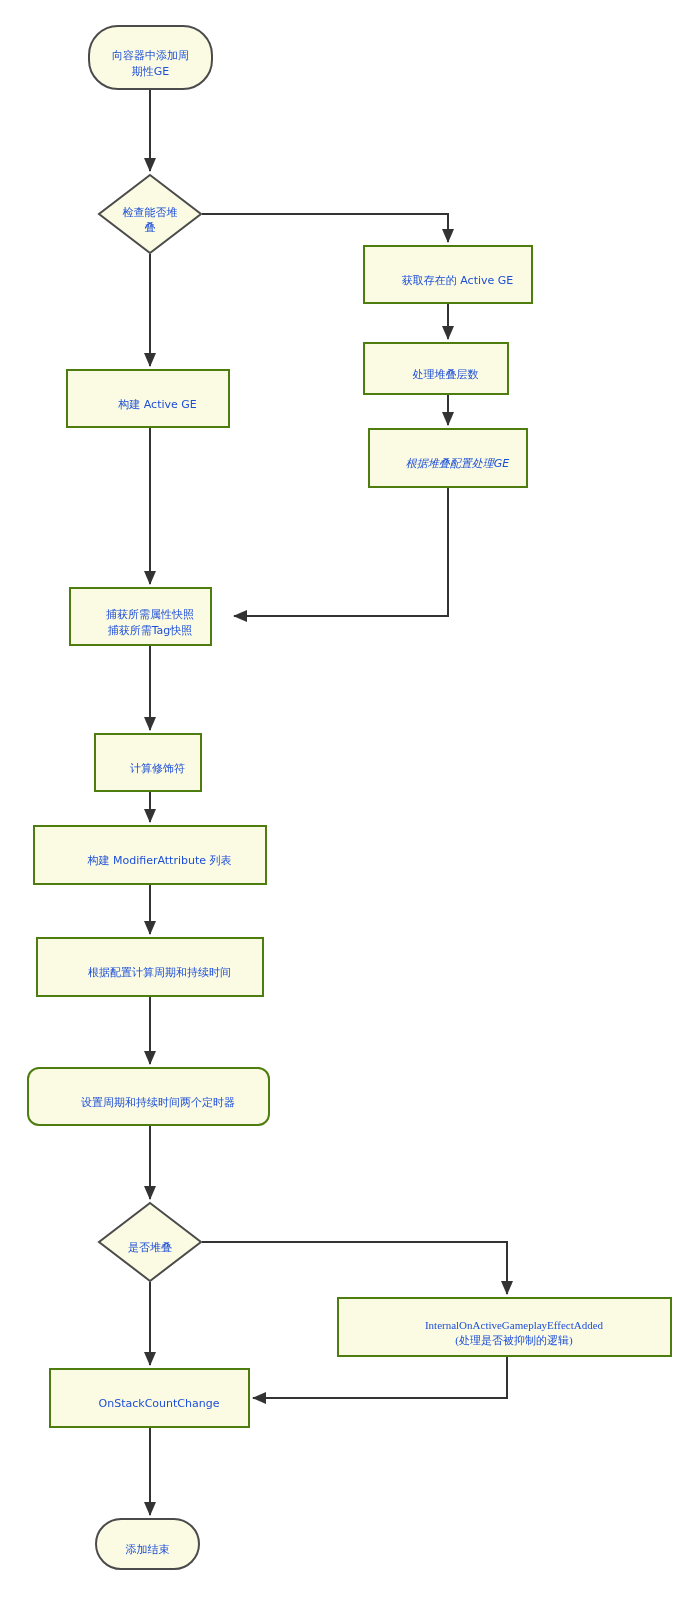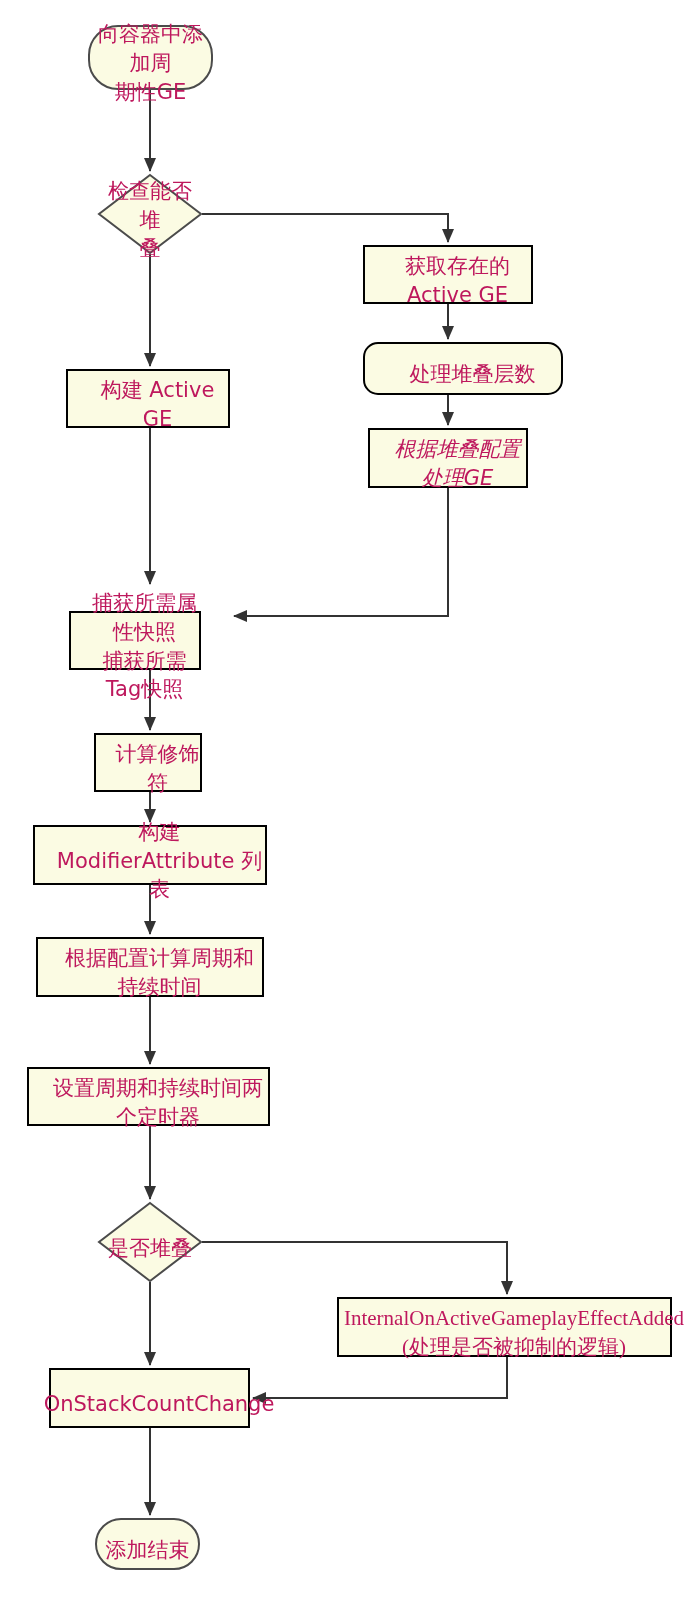--- a/index.html
+++ b/index.html
@@ -25,21 +25,21 @@
   .node {
     position: absolute;
     display: flex;
     align-items: center;
     justify-content: center;
     box-sizing: border-box;
     text-align: center;
   }
   .rect {
     background: #fbfbe3;
-    border: 2px solid #000000;
+    border: 2px solid #4d7c0f;
     padding-left: 19px;
   }
   .stadium {
     background: #fbfbe3;
     border: 2px solid #4b4b4b;
   }
   .stadium.start { border-radius: 30px; }
   .stadium.end   { border-radius: 26px; }
   .diamond { background: transparent; border: none; }
   .diamond svg {
@@ -49,22 +49,22 @@
     overflow: visible;
   }
   .diamond polygon {
     fill: #fbfbe3;
     stroke: #4b4b4b;
     stroke-width: 2;
   }
   .label {
     position: relative;
     z-index: 2;
-    color: #be185d;
-    font-size: 21px;
+    color: #1d4ed8;
+    font-size: 11px;
     line-height: 1.38;
     white-space: pre-line;
     text-align: center;
     margin-top: 12px;
   }
 </style>
 </head>
 <body>
 
 <div class="canvas">
@@ -103,50 +103,50 @@
       <polygon points="52,1 103,40 52,79 1,40"></polygon>
     </svg>
     <span class="label">检查能否堆
 叠</span>
   </div>
 
   <div class="node rect" style="left:363px; top:245px; width:170px; height:59px;">
     <span class="label">获取存在的 Active GE</span>
   </div>
 
-  <div class="node rect" style="left:363px; top:342px; width:200px; height:53px;border-radius:15px;">
+  <div class="node rect" style="left:363px; top:342px; width:146px; height:53px;">
     <span class="label">处理堆叠层数</span>
   </div>
 
   <div class="node rect" style="left:368px; top:428px; width:160px; height:60px;font-style:italic;">
     <span class="label">根据堆叠配置处理GE</span>
   </div>
 
   <div class="node rect" style="left:66px; top:369px; width:164px; height:59px;">
     <span class="label">构建 Active GE</span>
   </div>
 
-  <div class="node rect" style="left:69px; top:611px; width:132px; height:59px;">
+  <div class="node rect" style="left:69px; top:587px; width:143px; height:59px;">
     <span class="label">捕获所需属性快照
 捕获所需Tag快照</span>
   </div>
 
   <div class="node rect" style="left:94px; top:733px; width:108px; height:59px;align-items:center;">
     <span class="label">计算修饰符</span>
   </div>
 
   <div class="node rect" style="left:33px; top:825px; width:234px; height:60px;">
     <span class="label">构建 ModifierAttribute 列表</span>
   </div>
 
   <div class="node rect" style="left:36px; top:937px; width:228px; height:60px;justify-content:center;">
     <span class="label">根据配置计算周期和持续时间</span>
   </div>
 
-  <div class="node rect" style="left:27px; top:1067px; width:243px; height:59px;">
+  <div class="node rect" style="left:27px; top:1067px; width:243px; height:59px;border-radius:12px;">
     <span class="label">设置周期和持续时间两个定时器</span>
   </div>
 
   <div class="node diamond" style="left:98px; top:1202px; width:104px; height:80px;">
     <svg viewBox="0 0 104 80">
       <polygon points="52,1 103,40 52,79 1,40"></polygon>
     </svg>
     <span class="label">是否堆叠</span>
   </div>
 

